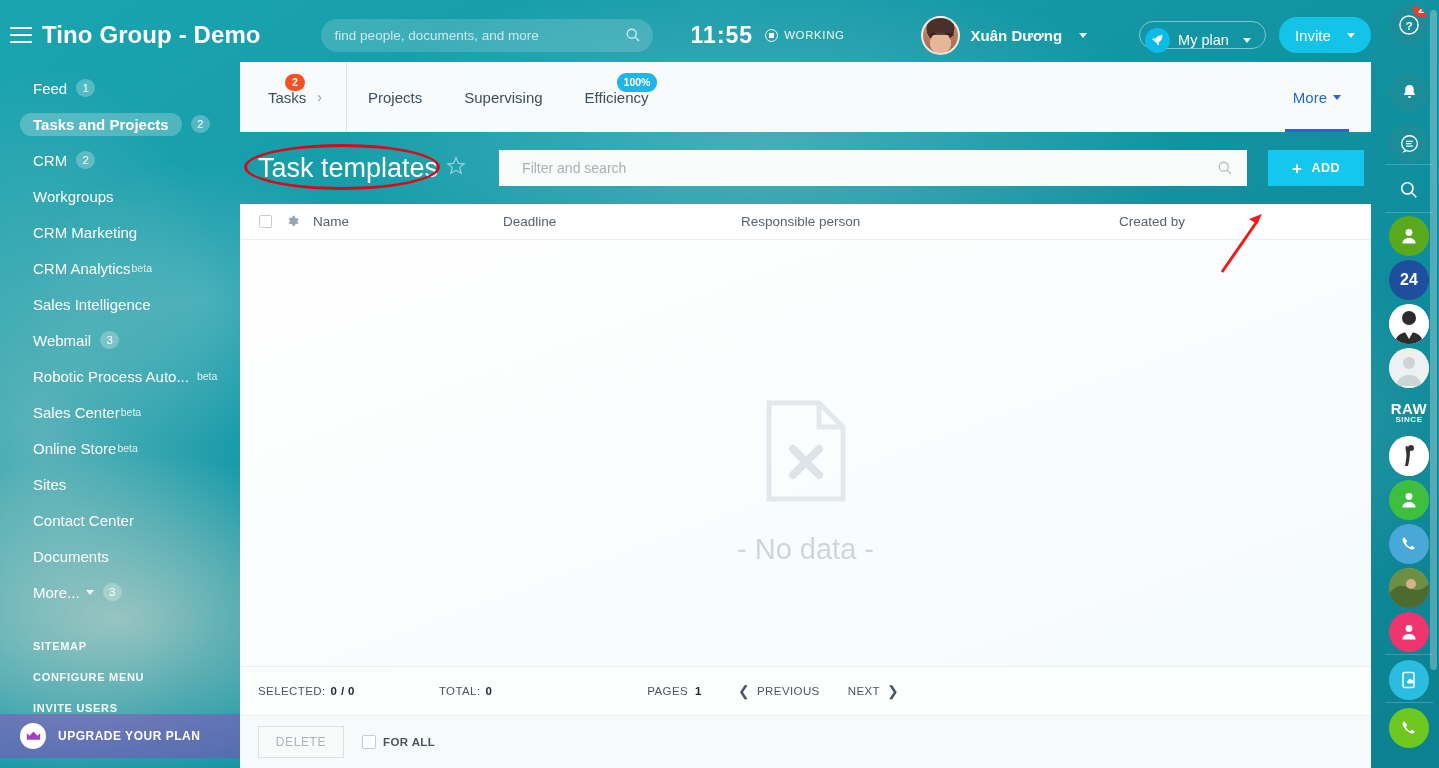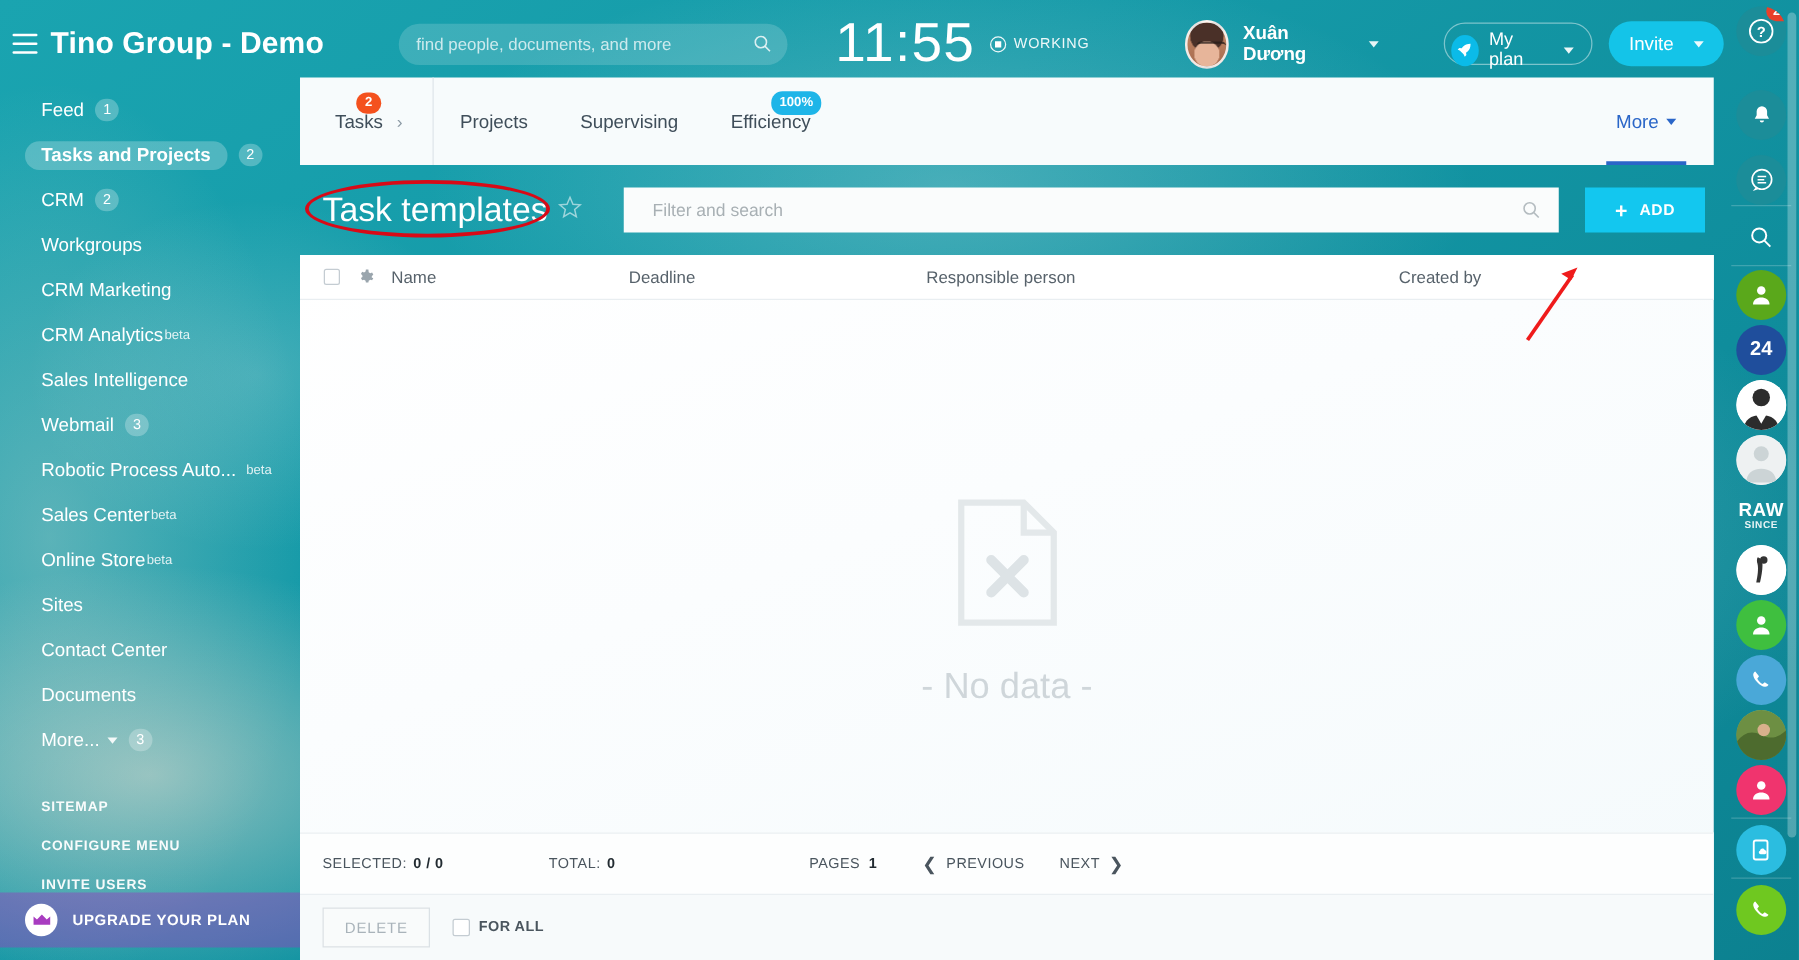--- a/index.html
+++ b/index.html
@@ -46,21 +46,21 @@
     background: rgba(255,255,255,0.16);
     display: flex; align-items: center; padding: 0 14px;
     position: relative;
   }
   #global-search .ph { color: rgba(255,255,255,0.74); font-size: 13.5px; }
   #global-search .mag { position: absolute; right: 12px; top: 8px; }
 
   .mag-ico { width: 16px; height: 16px; display: inline-block; }
 
   #clock {
-    margin-left: 38px; color: #ffffff; font-size: 44px; font-weight: 400;
+    margin-left: 38px; color: #ffffff; font-size: 23px; font-weight: 700;
     letter-spacing: 1px; line-height: 1;
   }
   #working {
     margin-left: 12px; display: flex; align-items: flex-start; gap: 6px;
     color: rgba(255,255,255,0.92); font-size: 11.5px; letter-spacing: .6px;
   }
   #working .rec {
     width: 13px; height: 13px; border-radius: 50%;
     border: 1.5px solid rgba(255,255,255,.92);
     display: flex; align-items: center; justify-content: center;
@@ -83,21 +83,21 @@
     border-radius: 4px;
   }
   #user-name { color: #fff; font-size: 15px; font-weight: 700; }
   .caret-d {
     width: 0; height: 0; border-left: 4.5px solid transparent;
     border-right: 4.5px solid transparent; border-top: 5px solid rgba(255,255,255,.9);
     display: inline-block; margin-left: 6px; vertical-align: middle;
   }
 
   #myplan {
-    margin-left: 52px; height: 34px; border-radius: 17px;
+    margin-left: 52px; height: 28px; border-radius: 17px;
     border: 1px solid rgba(255,255,255,0.45);
     display: flex; align-items: center; gap: 8px; padding: 10px 14px 0 5px;
     color: #fff; font-size: 14.5px; cursor: pointer;
   }
   #myplan .rocket {
     width: 25px; height: 25px; border-radius: 50%; background: #0bbbe8;
     display: flex; align-items: center; justify-content: center;
   }
   #invite {
     margin-left: 13px; height: 36px; border-radius: 18px; background: #14c4e8;

